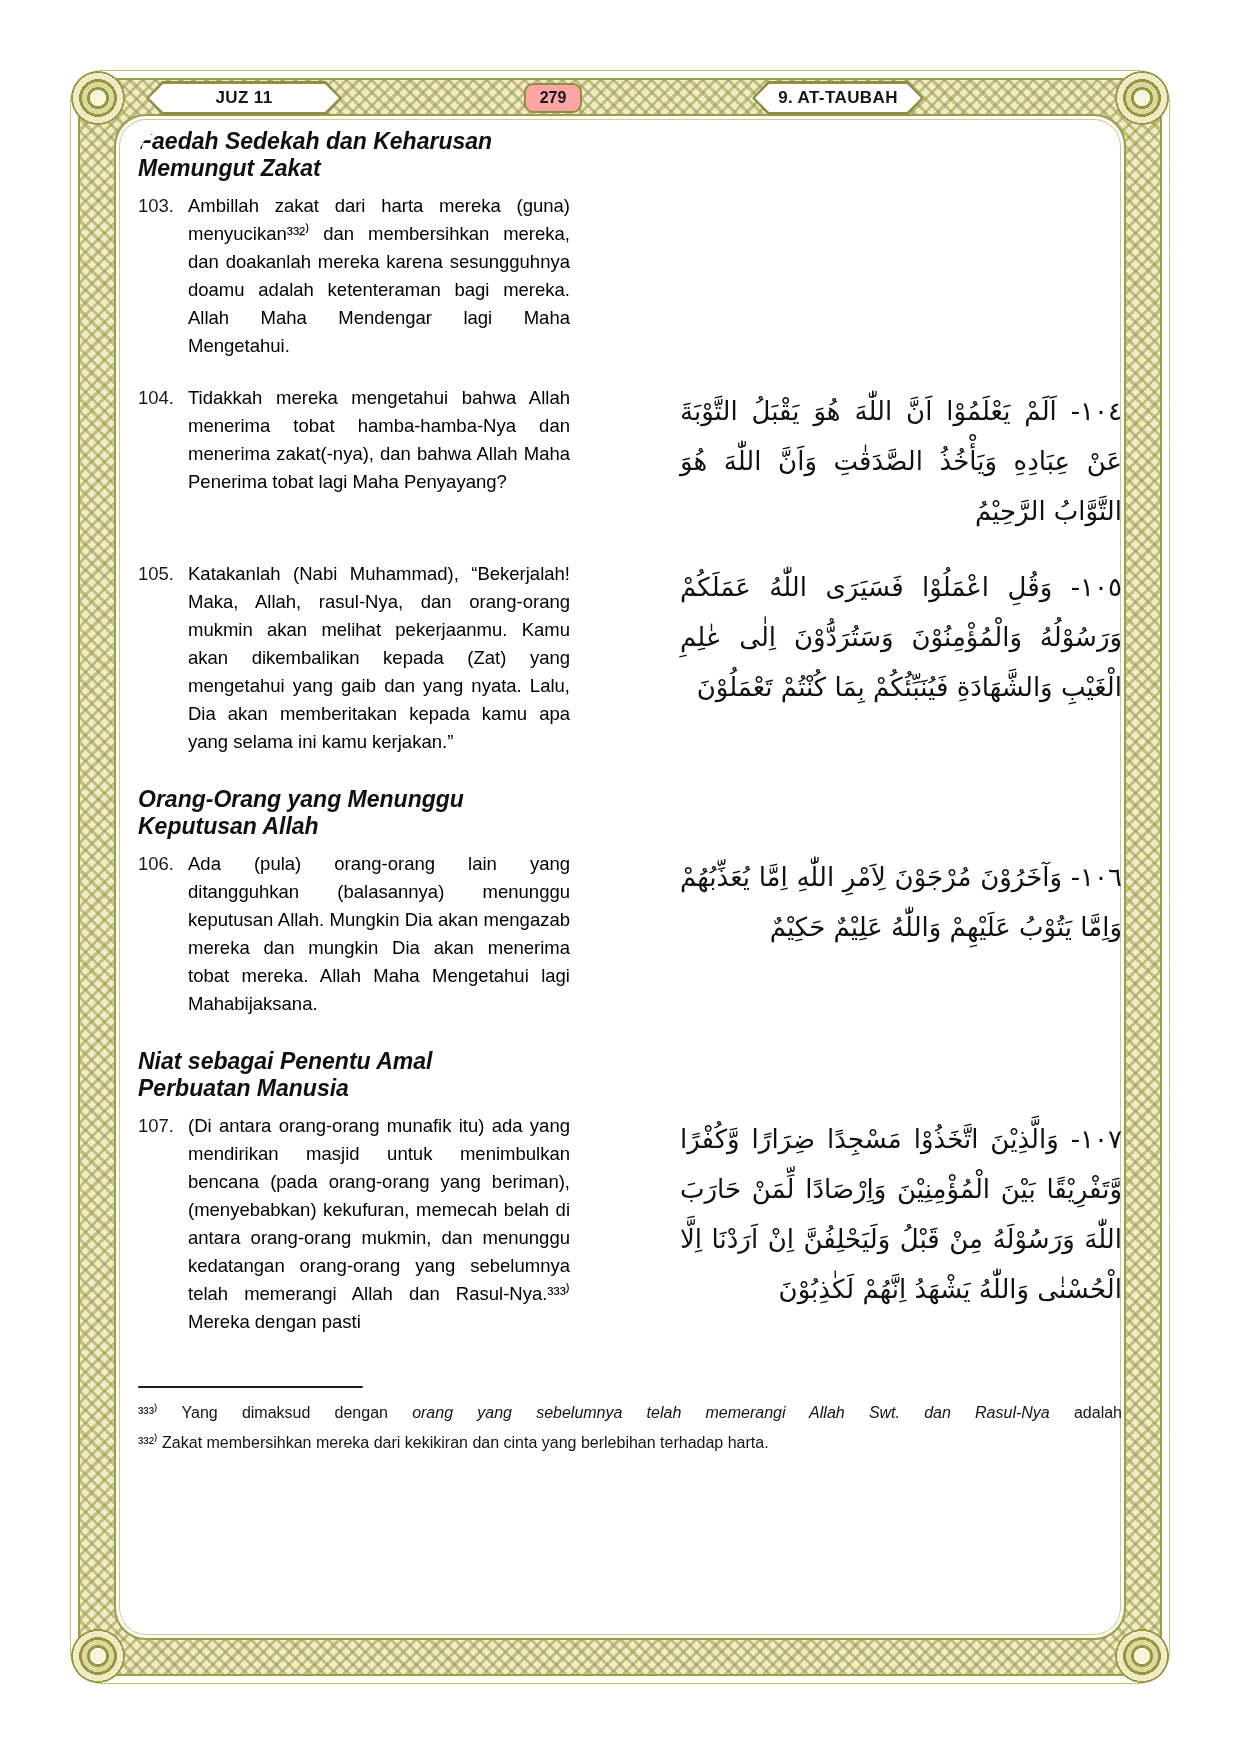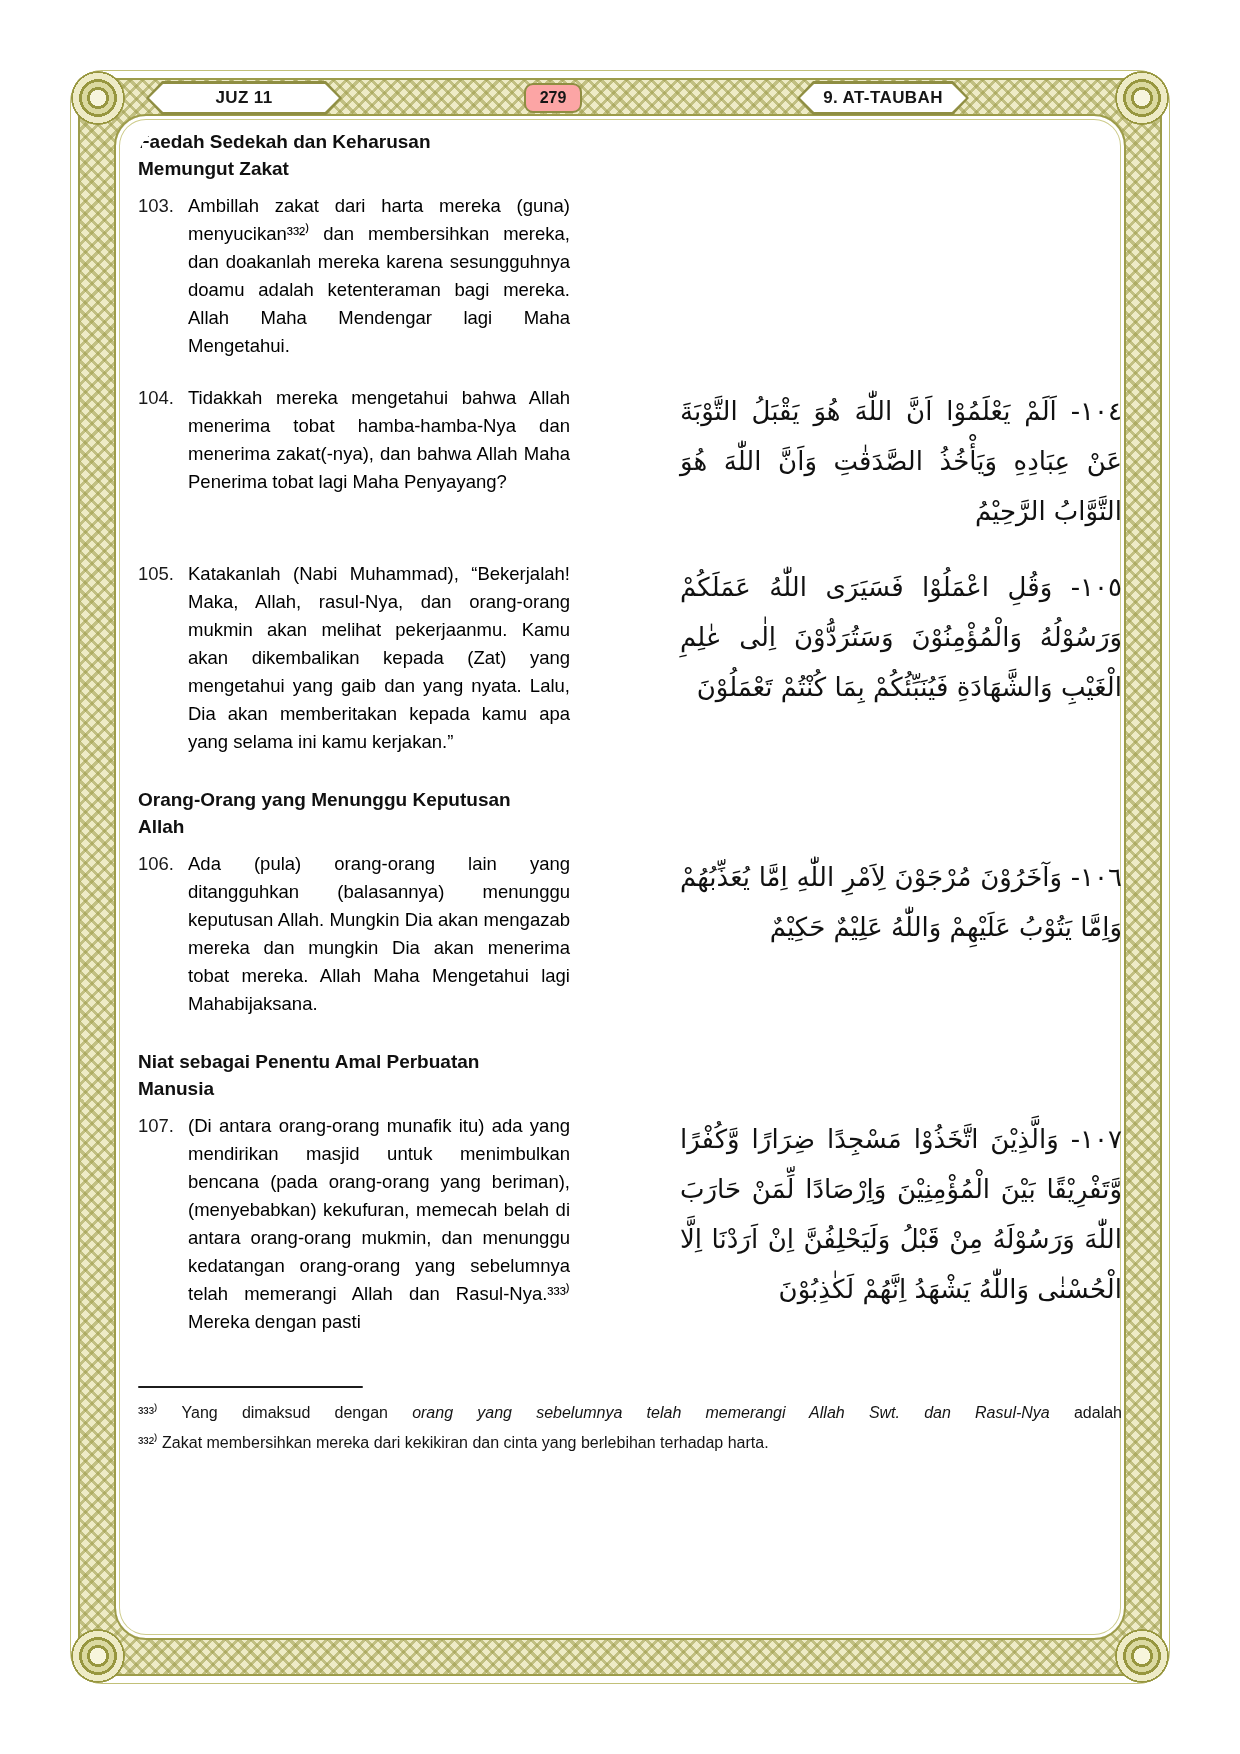--- a/index.html
+++ b/index.html
@@ -52,38 +52,39 @@
     position:absolute; inset:0; background:#8f8e42;
     clip-path: polygon(0 50%, 16px 0, calc(100% - 16px) 0, 100% 50%, calc(100% - 16px) 100%, 16px 100%);
   }
   .cart .inner {
     position:absolute; inset:3px; background:#ffffff;
     clip-path: polygon(0 50%, 14px 0, calc(100% - 14px) 0, 100% 50%, calc(100% - 14px) 100%, 14px 100%);
     display:flex; align-items:center; justify-content:center;
     font-weight:bold; font-size:17px; color:#161616; letter-spacing:.4px;
   }
   .cart.juz   { left:146px; width:196px; }
-  .cart.surah { left:797px; width:172px; }
+  .cart.surah { left:752px; width:172px; }
   .page-badge {
     position:absolute; left:524px; top:83px; width:58px; height:30px;
     border:2px solid #8f8e42; border-radius:9px; background:#fca5a5;
     display:flex; align-items:center; justify-content:center;
     font-size:16px; font-weight:600; color:#161616;
   }
 
   
   .content {
     position:absolute; left:138px; top:128px; right:118px; bottom:110px;
     display:flex; flex-direction:column; overflow:hidden;
     color:#1a1a1a;
   }
   .heading {
     max-width:378px;
-    font-size:19px; line-height:27px; font-weight:bold; color:#101010;
+    font-size:23px; line-height:27px; font-weight:bold; color:#101010;
     margin:6px 0 10px 0;
+    font-style:italic;
   }
   .heading.first { margin-top:0; }
   .vrow { display:flex; align-items:flex-start; margin-bottom:24px; }
   .left-col { flex:0 0 432px; display:flex; }
   .vnum {
     flex:0 0 50px; font-size:18.5px; line-height:28px; color:#1a1a1a;
   }
   .vtext {
     flex:1; font-size:18.5px; line-height:28px; text-align:justify; color:#000000;
   }

